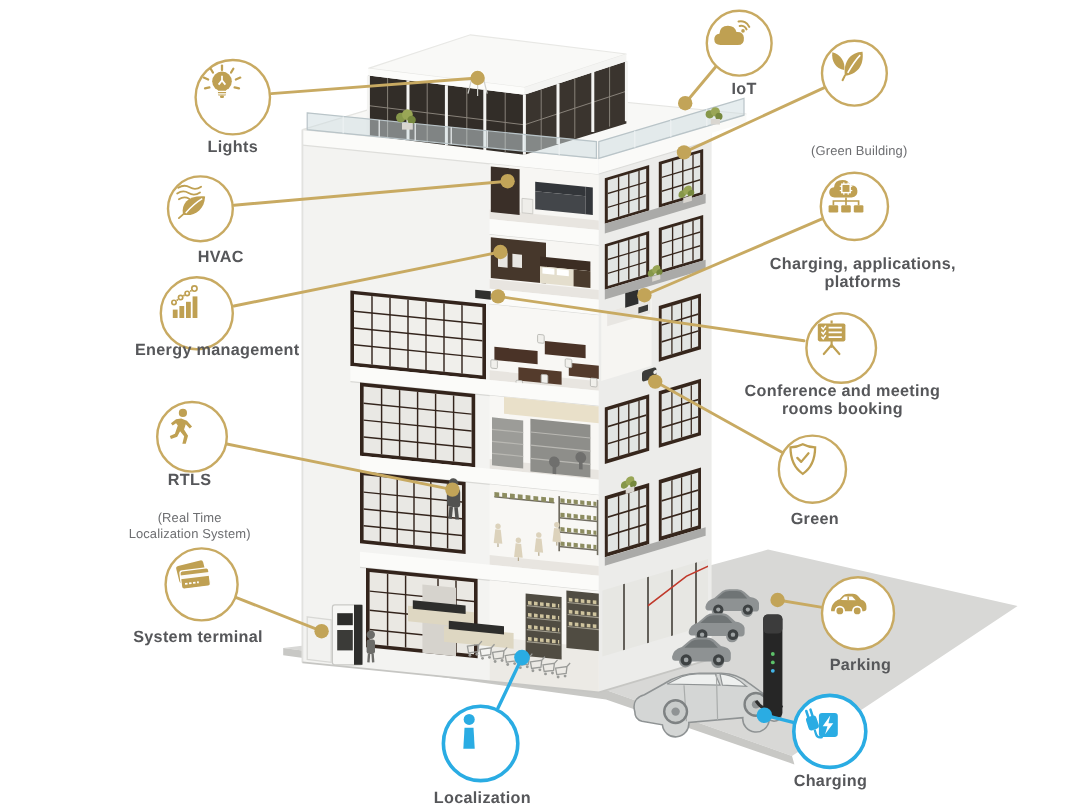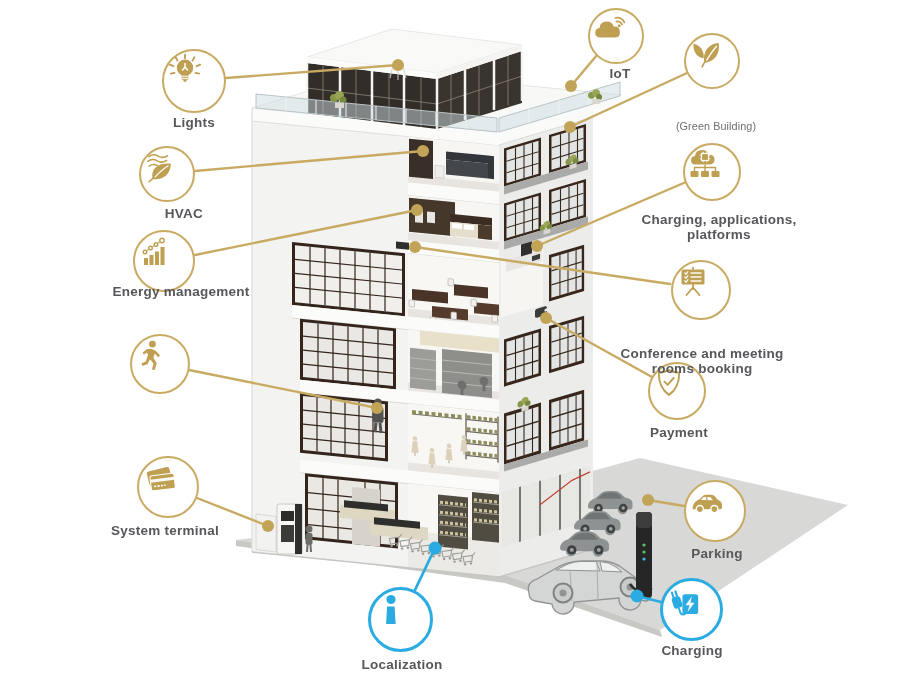--- a/index.html
+++ b/index.html
@@ -587,25 +587,27 @@
 <div class="ring blue" style="left:368px;top:587px;width:65px;height:65px;">
   <svg width="40" height="40" viewBox="0 0 40 40" fill="#2AACE3">
     <circle cx="20" cy="9.5" r="4.6"></circle>
     <path d="M16.1,16.5 L23.6,16.5 L24.6,34 L15.1,34 Z"></path>
   </svg>
 </div>
 
 <div class="lbl" style="left:194px;top:115px;"><span>Lights</span></div>
 <div class="lbl" style="left:184px;top:206px;"><span>HVAC</span></div>
 <div class="lbl" style="left:165px;top:284px;margin-left:16px;"><span>Energy management</span></div>
+<div class="lbl" style="left:158px;top:392px;"><span>RTLS</span><span class="sub">(Real Time
+Localization System)</span></div>
 <div class="lbl" style="left:165px;top:523px;"><span>System terminal</span></div>
 <div class="lbl" style="left:620px;top:66px;"><span>IoT</span></div>
 <div class="lbl" style="left:716px;top:101px;"><span class="sub">(Green Building)</span></div>
 <div class="lbl" style="left:719px;top:212px;"><span>Charging, applications,
 platforms</span></div>
-<div class="lbl" style="left:702px;top:346px;"><span>Conference and meeting
+<div class="lbl" style="left:702px;top:318px;"><span>Conference and meeting
 rooms booking</span></div>
-<div class="lbl" style="left:679px;top:425px;"><span>Payment</span></div>
+<div class="lbl" style="left:679px;top:425px;"><span>Green</span></div>
 <div class="lbl" style="left:717px;top:546px;"><span>Parking</span></div>
 <div class="lbl" style="left:692px;top:643px;"><span>Charging</span></div>
 <div class="lbl" style="left:402px;top:657px;"><span>Localization</span></div>
 
 </div>
 
 </body></html>

